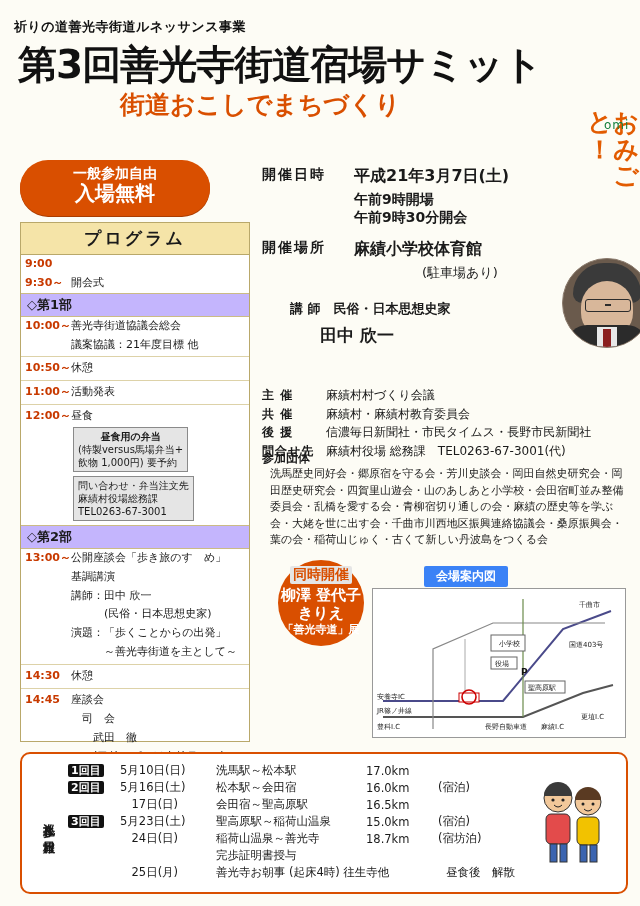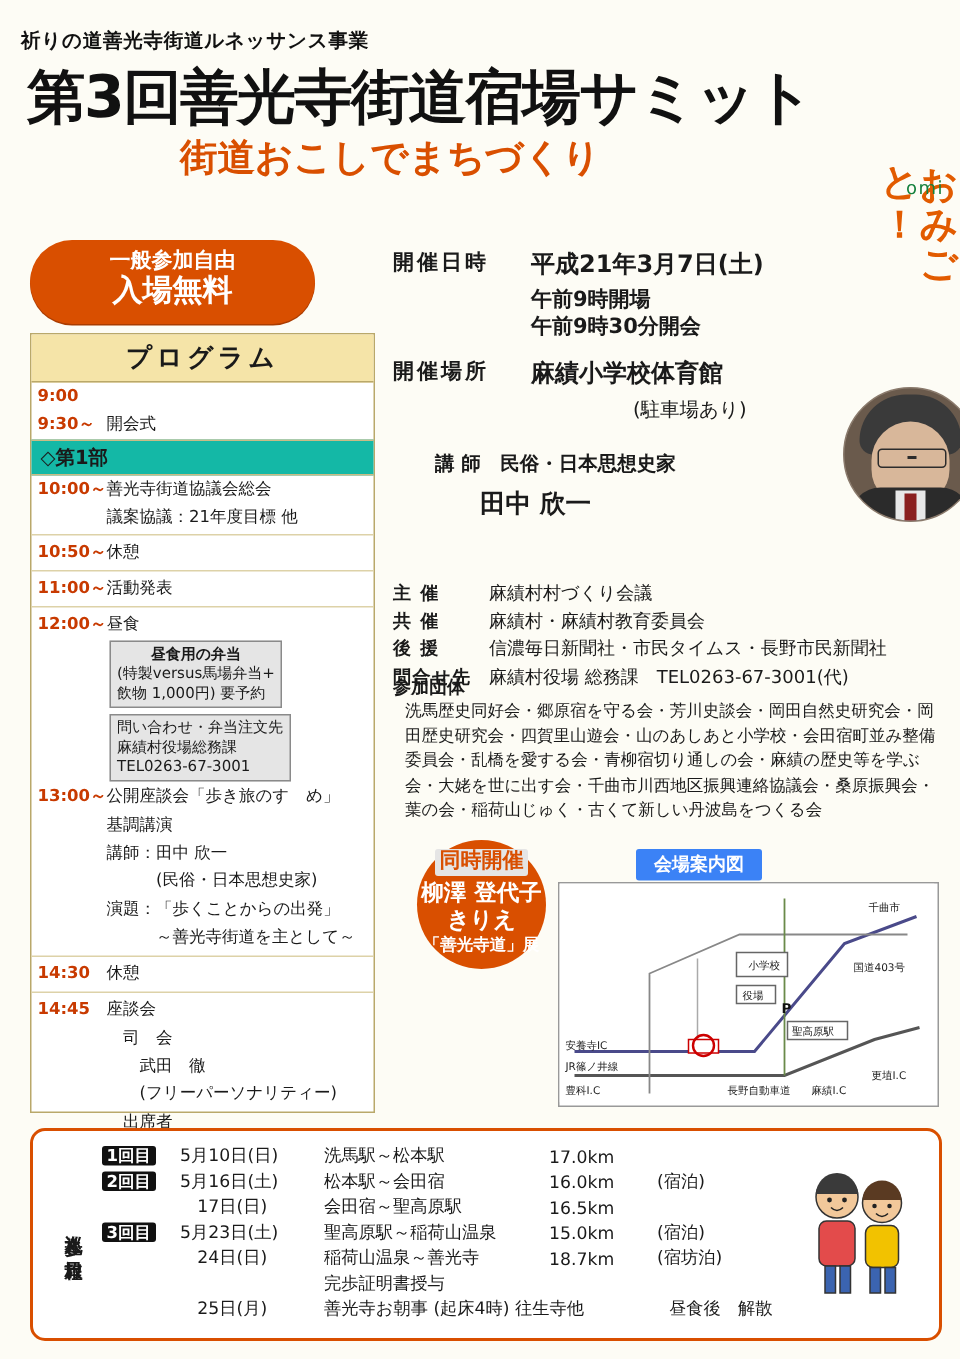--- a/index.html
+++ b/index.html
@@ -95,21 +95,21 @@
   }
   .prog-head{
     background:#f5e4a8;border-bottom:1px solid #b9a86a;
     text-align:center;font-size:17px;font-weight:bold;padding:4px 0;letter-spacing:3px;
   }
   .prog-body{padding:0;}
   .prog-row{display:flex;font-size:11px;line-height:1.35;padding:2px 2px 2px 4px;}
   .prog-time{width:46px;color:#c83a00;font-weight:bold;flex:none;font-size:11px;}
   .prog-text{flex:1;}
   .sect-head{
-    background:#14b8a6;font-size:13px;font-weight:bold;padding:2px 6px;border-top:1px solid #cbbb85;border-bottom:1px solid #cbbb85;
+    background:#c4b5fd;font-size:13px;font-weight:bold;padding:2px 6px;border-top:1px solid #cbbb85;border-bottom:1px solid #cbbb85;
   }
   .rule{border-top:1px solid #ddd2a8;margin:2px 0;}
   .bento{
     border:1px solid #8a8a8a;padding:2px 4px;font-size:10px;line-height:1.3;
     display:inline-block;margin:1px 0;background:#e5e5e5;
   }
   .bento .hd{font-weight:bold;text-align:center;}
 
   
   .map-stamp{
@@ -270,20 +270,21 @@
           <div>(特製versus馬場弁当+</div>
           <div>飲物 1,000円) 要予約</div>
         </div>
         <div class="bento" style="margin-top:3px;">
           <div>問い合わせ・弁当注文先</div>
           <div>麻績村役場総務課</div>
           <div>TEL0263-67-3001</div>
         </div>
       </div>
 
+      <div class="sect-head" style="margin-top:3px;">◇第2部</div>
 
       <div class="prog-row">
           <div class="prog-time">13:00～</div>
           <div class="prog-text">公開座談会「歩き旅のすゝめ」</div>
         </div>
       <div class="prog-row">
           <div class="prog-time"></div>
           <div class="prog-text">基調講演</div>
         </div>
       <div class="prog-row">

